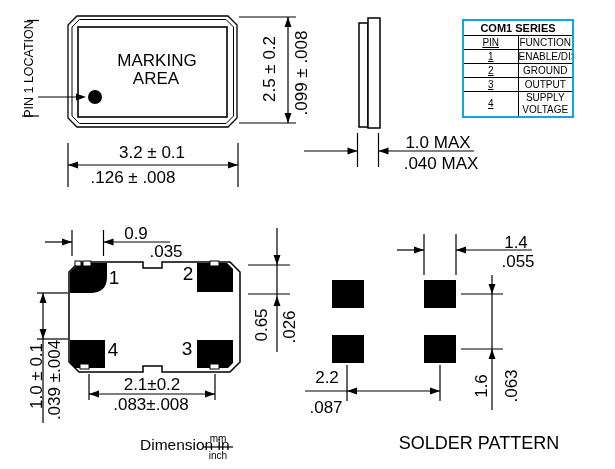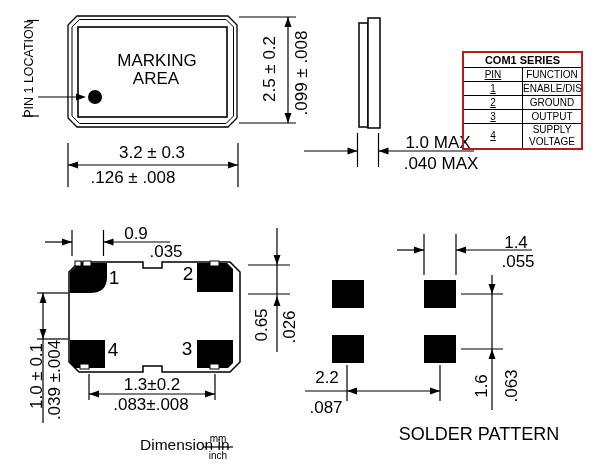--- a/index.html
+++ b/index.html
@@ -6,24 +6,24 @@
   .canvas{position:relative;width:615px;height:469px;background:#ffffff;overflow:hidden;
           font-family:"Liberation Sans",sans-serif;color:#000;}
   .art{position:absolute;left:0;top:0;}
   .t{position:absolute;white-space:nowrap;font-size:17px;line-height:1;color:#000;
      transform:translate(-50%,-50%);}
   .rot{transform:translate(-50%,-50%) rotate(-90deg);}
   .la{transform:translate(0,-50%);}
   .s12{font-size:12.5px;}
   .s14{font-size:10px;}
   .s15{font-size:15.5px;}
-  .s18{font-size:18px;}
+  .s18{font-size:18px;margin-top:9px;}
   .s19{font-size:19px;}
-  table.pintbl{position:absolute;left:462px;top:19px;width:121px;border-collapse:collapse;
-     border:2px solid #b91c1c;font-size:10px;text-align:center;table-layout:fixed;margin-top:32px;}
+  table.pintbl{position:absolute;left:462px;top:19px;width:112px;border-collapse:collapse;
+     border:2px solid #0ea5e9;font-size:10px;text-align:center;table-layout:fixed;}
   table.pintbl td{border:1.4px solid #000;padding:0;height:13px;line-height:12px;overflow:hidden;}
   table.pintbl td.title{font-weight:bold;font-size:11px;height:14px;}
   td.c1{width:34px;text-decoration:underline;}
 </style>
 </head>
 <body>
 
 <div class="canvas">
 
   <svg class="art" width="615" height="469" viewBox="0 0 615 469" stroke="#000" fill="none" stroke-width="1.2">
@@ -126,21 +126,21 @@
       <polygon points="347,391 357,387.5 357,394.5" fill="#000" stroke="none"></polygon>
       <polygon points="440,391 430,387.5 430,394.5" fill="#000" stroke="none"></polygon>
     </g>
 
     <line x1="203" y1="447" x2="233" y2="447"></line>
   </svg>
 
   <div class="t rot s12" style="left:29px;top:69px;">PIN 1 LOCATION</div>
   <div class="t" style="left:157px;top:60px;">MARKING</div>
   <div class="t" style="left:156px;top:78px;">AREA</div>
-  <div class="t" style="left:152px;top:152px;">3.2 ± 0.3</div>
+  <div class="t" style="left:152px;top:152px;">3.2 ± 0.1</div>
   <div class="t" style="left:133px;top:177px;">.126 ± .008</div>
   <div class="t rot" style="left:269px;top:69px;">2.5 ± 0.2</div>
   <div class="t rot" style="left:301px;top:73px;">.099 ± .008</div>
 
   <div class="t" style="left:438px;top:142px;">1.0 MAX</div>
   <div class="t" style="left:441px;top:163px;">.040 MAX</div>
 
   <table class="pintbl">
     <tbody>
         <tr>
@@ -172,21 +172,21 @@
   <div class="t s19" style="left:114px;top:277px;">1</div>
   <div class="t s19" style="left:188px;top:273px;">2</div>
   <div class="t s19" style="left:187px;top:348px;">3</div>
   <div class="t s19" style="left:113px;top:349px;">4</div>
   <div class="t" style="left:136px;top:233px;">0.9</div>
   <div class="t" style="left:136px;top:251px;margin-left:30px;">.035</div>
   <div class="t rot" style="left:261px;top:325px;">0.65</div>
   <div class="t rot" style="left:289px;top:327px;">.026</div>
   <div class="t rot" style="left:36px;top:376px;">1.0 ± 0.1</div>
   <div class="t rot" style="left:54px;top:380px;">.039 ±.004</div>
-  <div class="t" style="left:152px;top:384px;">1.3±0.2</div>
+  <div class="t" style="left:152px;top:384px;">2.1±0.2</div>
   <div class="t" style="left:151px;top:404px;">.083±.008</div>
 
   <div class="t" style="left:516px;top:242px;">1.4</div>
   <div class="t" style="left:518px;top:261px;">.055</div>
   <div class="t rot" style="left:481px;top:386px;">1.6</div>
   <div class="t rot" style="left:511px;top:386px;">.063</div>
   <div class="t" style="left:327px;top:377px;">2.2</div>
   <div class="t" style="left:326px;top:407px;">.087</div>
   <div class="t s18" style="left:479px;top:434px;">SOLDER PATTERN</div>
 

